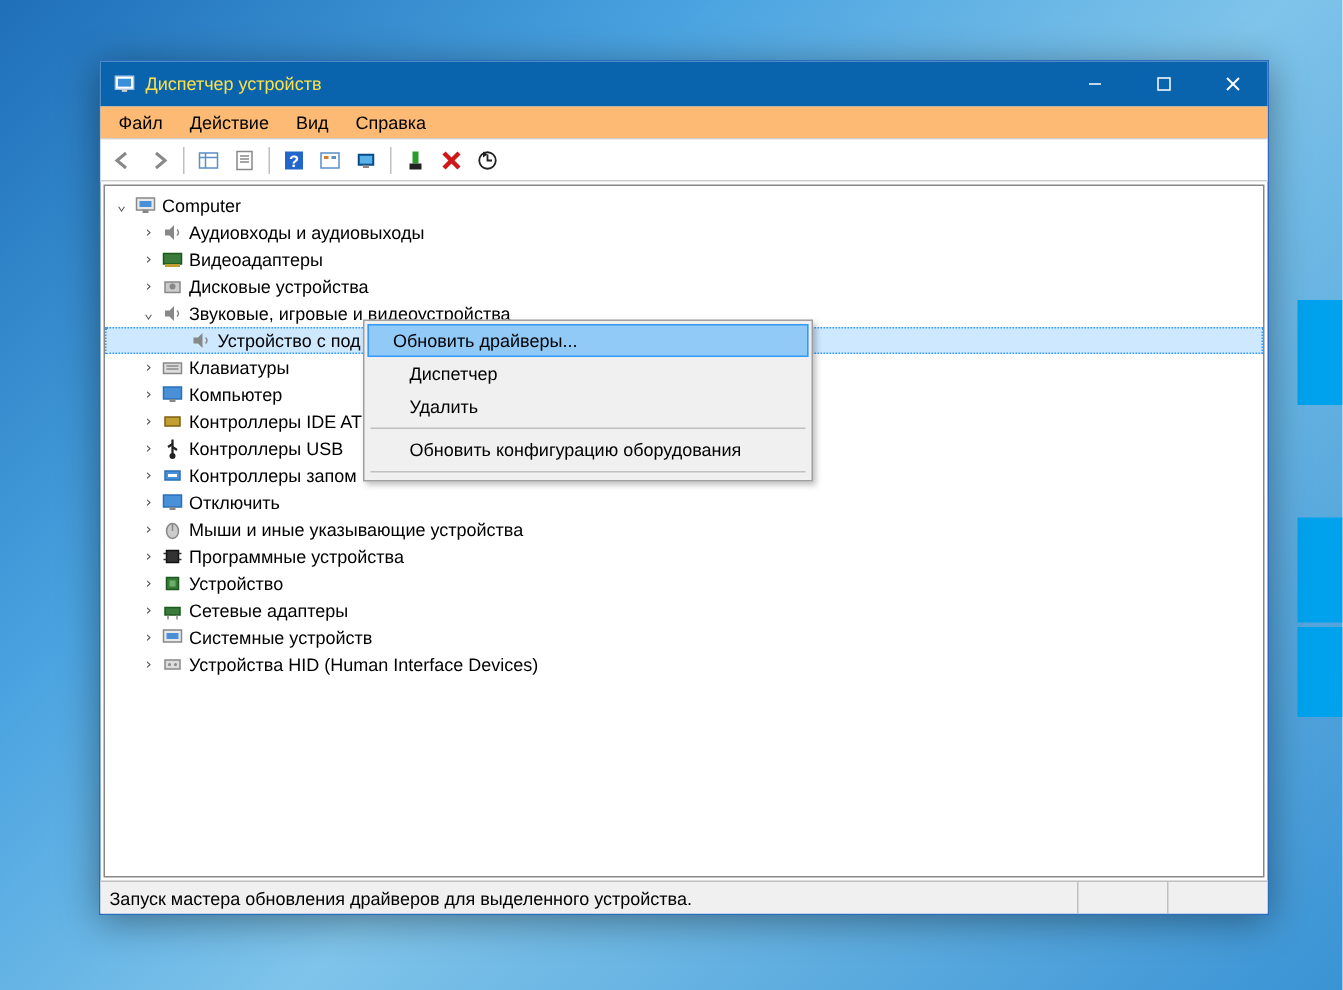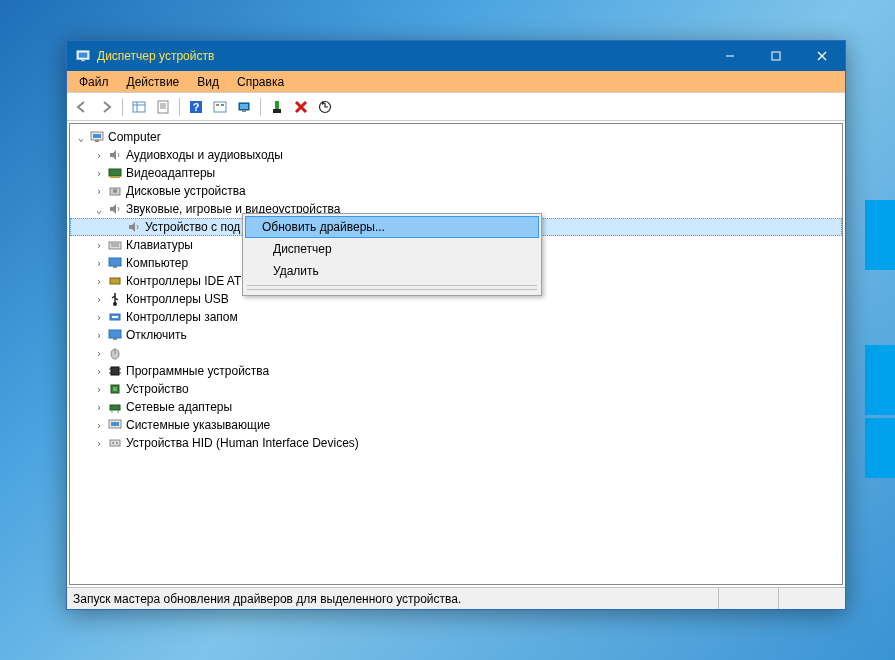--- a/index.html
+++ b/index.html
@@ -365,20 +365,21 @@
     </div>
 
     <div class="tree-row indent1">
       <span class="exp">›</span>
       <span class="ic">
           <svg width="14" height="14">
             <ellipse cx="7" cy="8" rx="4" ry="5" fill="#ccc" stroke="#888"></ellipse>
             <line x1="7" y1="3" x2="7" y2="8" stroke="#888"></line>
           </svg>
         </span>
+      <span class="lbl">Мыши и иные указывающие устройства</span>
     </div>
 
     <div class="tree-row indent1">
       <span class="exp">›</span>
       <span class="ic">
           <svg width="14" height="14">
             <rect x="3" y="3" width="8" height="8" fill="#333" stroke="#111"></rect>
             <line x1="1" y1="5" x2="3" y2="5" stroke="#333"></line>
             <line x1="1" y1="9" x2="3" y2="9" stroke="#333"></line>
             <line x1="11" y1="5" x2="13" y2="5" stroke="#333"></line>
@@ -412,21 +413,21 @@
     </div>
 
     <div class="tree-row indent1">
       <span class="exp">›</span>
       <span class="ic">
           <svg width="14" height="14">
             <rect x="1" y="2" width="12" height="8" fill="#e8e8e8" stroke="#888"></rect>
             <rect x="3" y="4" width="8" height="4" fill="#4a90d9"></rect>
           </svg>
         </span>
-      <span class="lbl">Системные указывающие</span>
+      <span class="lbl">Системные устройств</span>
     </div>
 
     <div class="tree-row indent1">
       <span class="exp">›</span>
       <span class="ic">
           <svg width="14" height="14">
             <rect x="2" y="4" width="10" height="6" fill="#ddd" stroke="#888"></rect>
             <circle cx="5" cy="7" r="1" fill="#888"></circle>
             <circle cx="9" cy="7" r="1" fill="#888"></circle>
           </svg>
@@ -442,14 +443,15 @@
     <div class="status-cell s3"></div>
   </div>
 
 </div>
 
 <div class="ctx">
   <div class="ctx-item hl">Обновить драйверы...</div>
   <div class="ctx-item">Диспетчер</div>
   <div class="ctx-item">Удалить</div>
   <div class="ctx-sep"></div>
+  <div class="ctx-item">Обновить конфигурацию оборудования</div>
   <div class="ctx-sep"></div>
 </div>
 
 </body></html>

